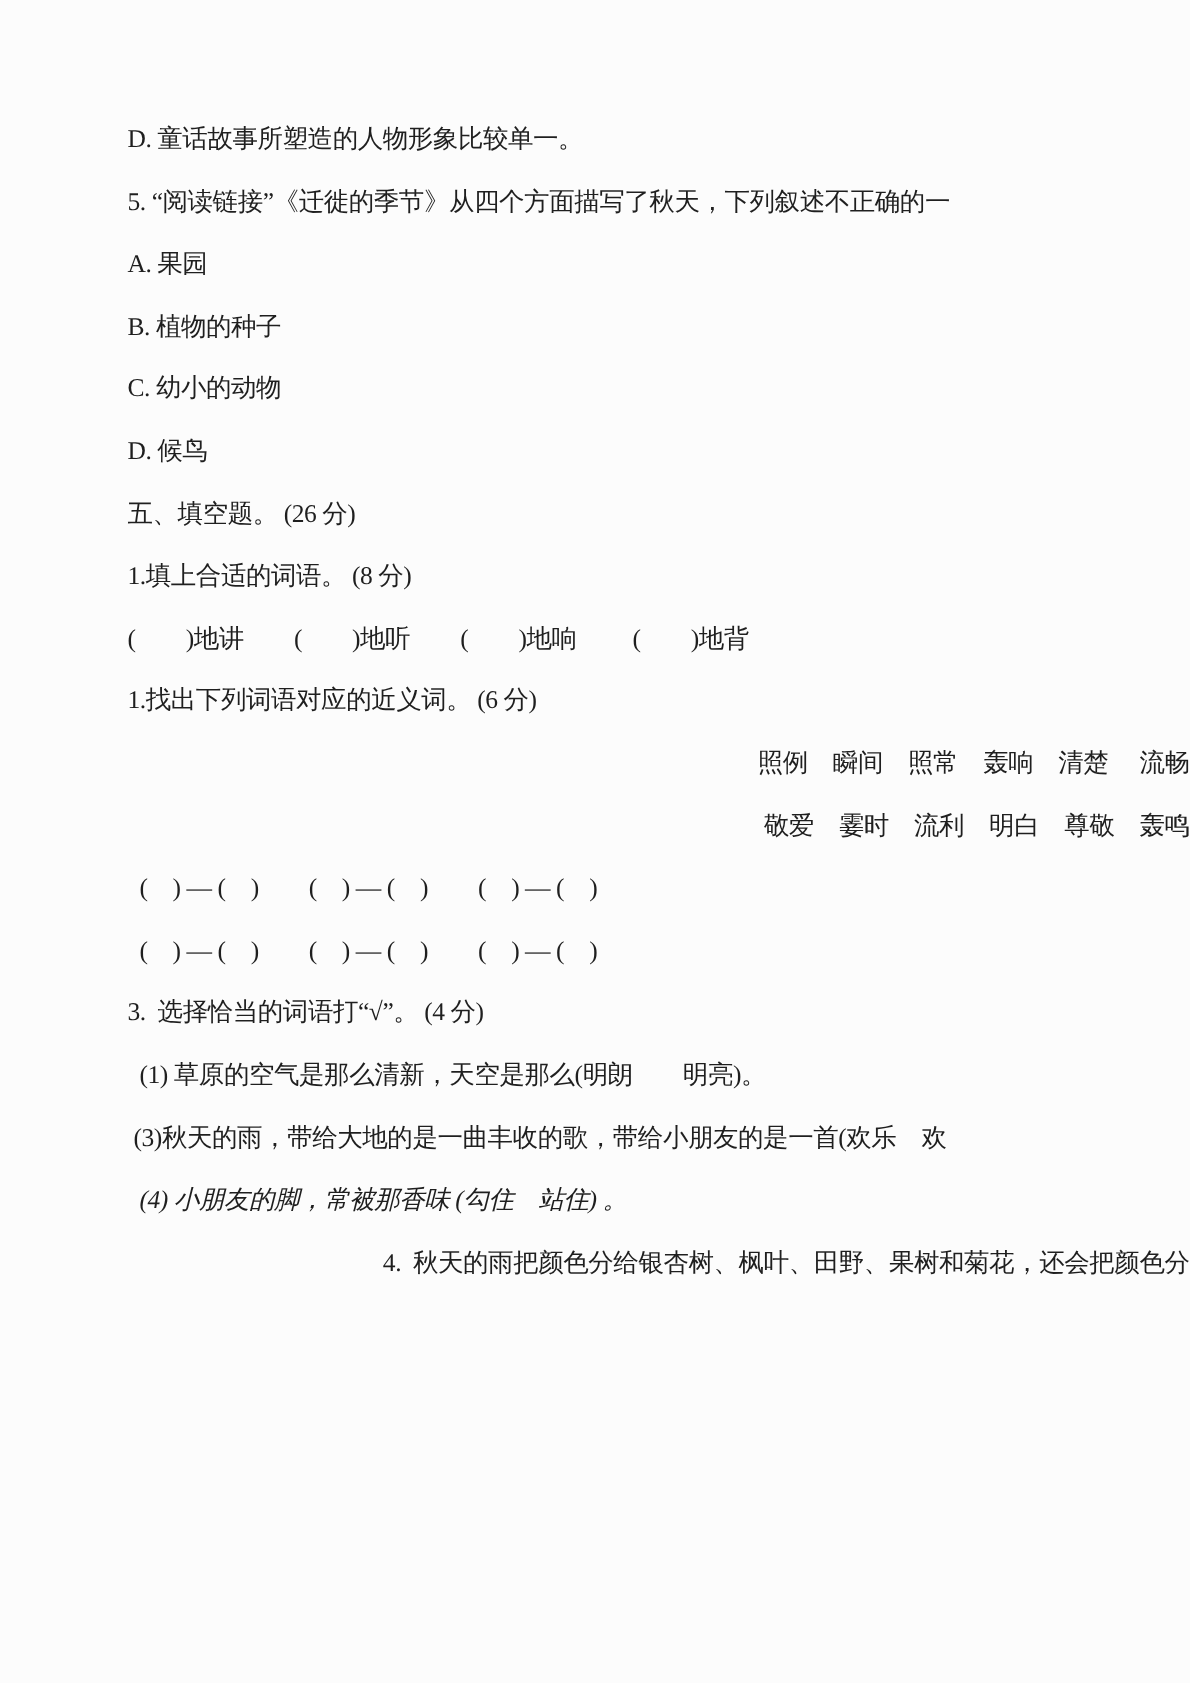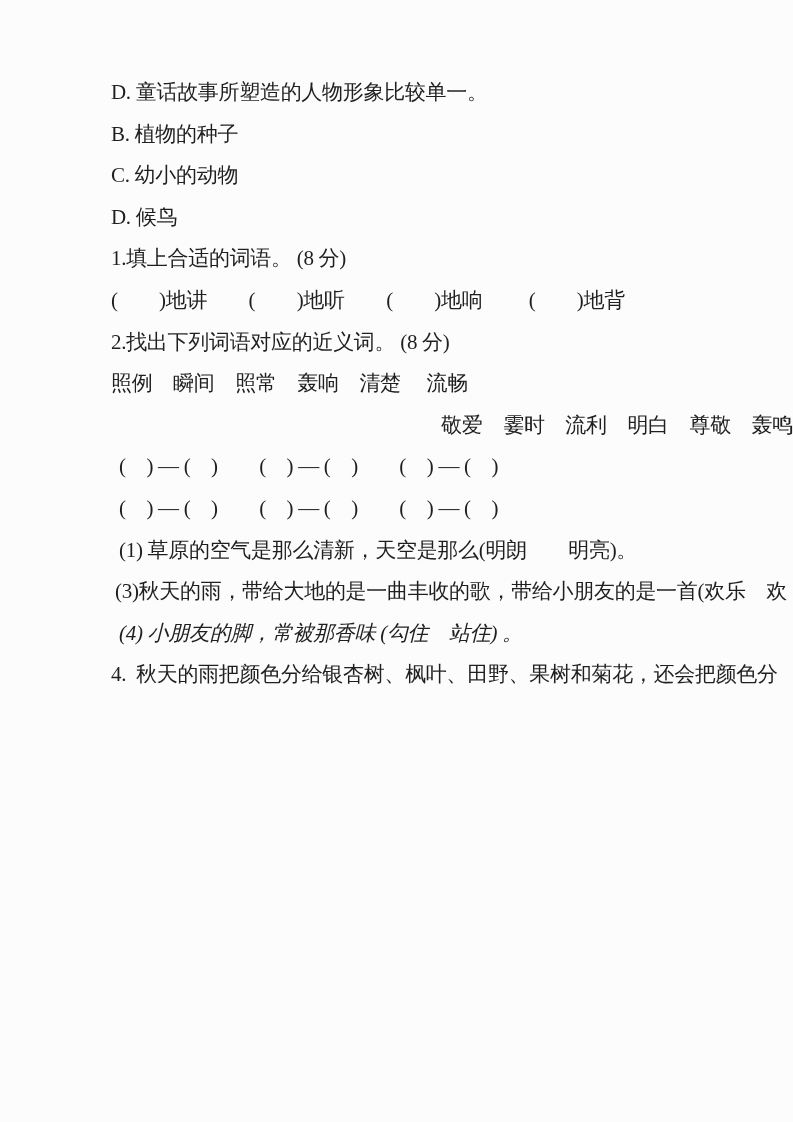--- a/index.html
+++ b/index.html
@@ -18,44 +18,47 @@
     height: 1122px;
     background: var(--page-bg, #fcfcfc);
     font-family: "Liberation Serif", "DejaVu Serif", serif;
     color: var(--ink, #1f1f1f);
   }
   .content {
     position: absolute;
     top: 72px;
     left: 85px;
     right: 0;
-    font-size: 21px;
+    font-size: 17px;
     letter-spacing: -0.3px;
     line-height: 41.6px;
-    margin-left: 26px;
   }
   .line {
     white-space: pre;
     height: 41.6px;
   }
 </style>
 </head>
 <body style="--page-bg: #fcfcfc; --ink: #1f1f1f;">
 
 <div class="page">
   <div class="content" id="lines-container">
       <div class="line" style="padding-left: 0px;">D. 童话故事所塑造的人物形象比较单一。</div>
+      <div class="line" style="padding-left: 0px;">5. “阅读链接”《迁徙的季节》从四个方面描写了秋天，下列叙述不正确的一</div>
+      <div class="line" style="padding-left: 0px;">A. 果园</div>
       <div class="line" style="padding-left: 0px;">B. 植物的种子</div>
       <div class="line" style="padding-left: 0px;">C. 幼小的动物</div>
       <div class="line" style="padding-left: 0px;">D. 候鸟</div>
+      <div class="line" style="padding-left: 0px;">五、填空题。 (26 分)</div>
       <div class="line" style="padding-left: 0px;">1.填上合适的词语。 (8 分)</div>
       <div class="line" style="padding-left: 0px;">(　　)地讲　　(　　)地听　　(　　)地响　　 (　　)地背</div>
-      <div class="line" style="padding-left: 0px;">2.找出下列词语对应的近义词。 (8 分)</div>
-      <div class="line" style="padding-left: 0px;">照例　瞬间　照常　轰响　清楚　 流畅</div>
+      <div class="line" style="padding-left: 0px;">1.找出下列词语对应的近义词。 (6 分)</div>
+      <div class="line" style="padding-left: 0px; text-align: right;">照例　瞬间　照常　轰响　清楚　 流畅</div>
       <div class="line" style="padding-left: 0px; text-align: right;">敬爱　霎时　流利　明白　尊敬　轰鸣</div>
       <div class="line" style="padding-left: 8px;">(　) — (　)　　(　) — (　)　　(　) — (　)</div>
       <div class="line" style="padding-left: 8px;">(　) — (　)　　(　) — (　)　　(　) — (　)</div>
+      <div class="line" style="padding-left: 0px;">3.  选择恰当的词语打“√”。 (4 分)</div>
       <div class="line" style="padding-left: 8px;">(1) 草原的空气是那么清新，天空是那么(明朗　　明亮)。</div>
       <div class="line" style="padding-left: 4px; font-family: Liberation Serif, serif;">(3)秋天的雨，带给大地的是一曲丰收的歌，带给小朋友的是一首(欢乐　欢</div>
       <div class="line" style="padding-left: 8px; font-style: italic;">(4) 小朋友的脚，常被那香味 (勾住　站住) 。</div>
-      <div class="line" style="padding-left: 0px;">4.  秋天的雨把颜色分给银杏树、枫叶、田野、果树和菊花，还会把颜色分</div>
+      <div class="line" style="padding-left: 0px; text-align: right;">4.  秋天的雨把颜色分给银杏树、枫叶、田野、果树和菊花，还会把颜色分</div>
     </div>
 </div>
 
 </body></html>

